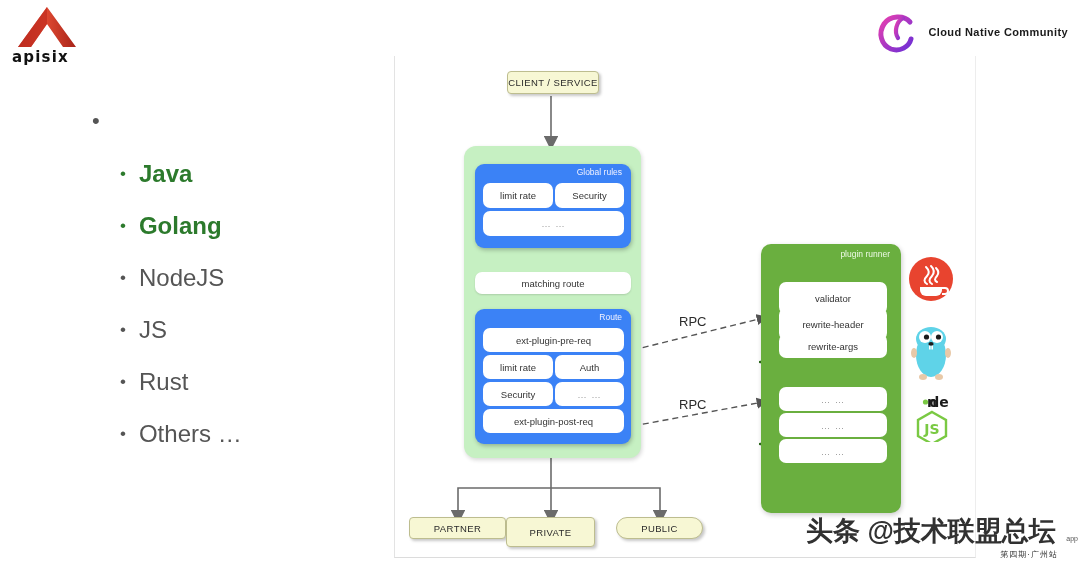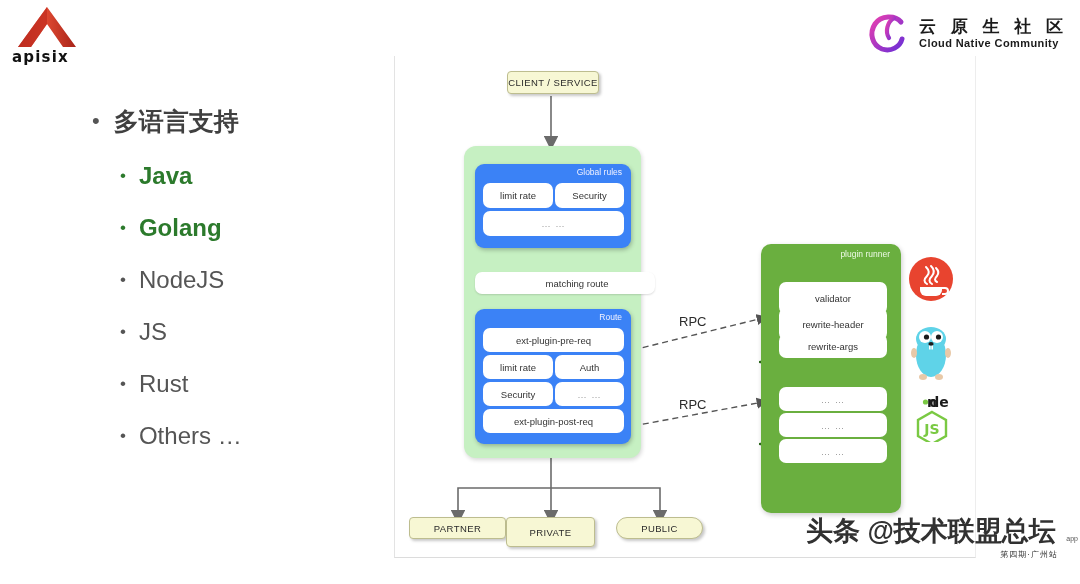--- a/index.html
+++ b/index.html
@@ -87,29 +87,27 @@
     <defs>
       <linearGradient id="cg" x1="0" y1="0" x2="1" y2="1">
         <stop offset="0%" stop-color="#e83fb0"></stop>
         <stop offset="100%" stop-color="#6d2fd6"></stop>
       </linearGradient>
     </defs>
     <path d="M36 12 C30 5 16 5 10 14 C4 23 7 35 17 39 C26 42 35 37 37 29" fill="none" stroke="url(#cg)" stroke-width="5" stroke-linecap="round"></path>
     <path d="M29 8 C22 12 20 22 24 28" fill="none" stroke="url(#cg)" stroke-width="4.2" stroke-linecap="round"></path>
   </svg>
   <div class="txt">
-    <div class="cn">云 原 生 社 区</div>
     <div class="en">Cloud Native Community</div>
   </div>
 </div>
 
 <div id="bullets">
   <div class="b0">
     <span class="dot">•</span>
-    <span class="lbl">多语言支持</span>
   </div>
 
   <div class="b1 hl">
     <span class="dot">•</span>
     <span class="lbl">Java</span>
   </div>
   <div class="b1 hl">
     <span class="dot">•</span>
     <span class="lbl">Golang</span>
   </div>
@@ -160,21 +158,21 @@
 
   <div class="node greenwrap" style="left:69px;top:90px;width:177px;height:312px;"></div>
 
   <div class="node purple" style="left:80px;top:108px;width:156px;height:84px;">
     <span class="cap">Global rules</span>
     <div class="white" style="left:8px;top:19px;width:70px;height:25px;">limit rate</div>
     <div class="white" style="left:80px;top:19px;width:69px;height:25px;">Security</div>
     <div class="white dim" style="left:8px;top:47px;width:141px;height:25px;">… …</div>
   </div>
 
-  <div class="matchroute" style="left:80px;top:216px;width:156px;height:22px;padding-left:24px;">matching route</div>
+  <div class="matchroute" style="left:80px;top:216px;width:156px;height:22px;">matching route</div>
 
   <div class="node purple" style="left:80px;top:253px;width:156px;height:135px;">
     <span class="cap">Route</span>
     <div class="white" style="left:8px;top:19px;width:141px;height:24px;">ext-plugin-pre-req</div>
     <div class="white" style="left:8px;top:46px;width:70px;height:24px;">limit rate</div>
     <div class="white" style="left:80px;top:46px;width:69px;height:24px;">Auth</div>
     <div class="white" style="left:8px;top:73px;width:70px;height:24px;">Security</div>
     <div class="white dim" style="left:80px;top:73px;width:69px;height:24px;">… …</div>
     <div class="white" style="left:8px;top:100px;width:141px;height:24px;">ext-plugin-post-req</div>
   </div>

